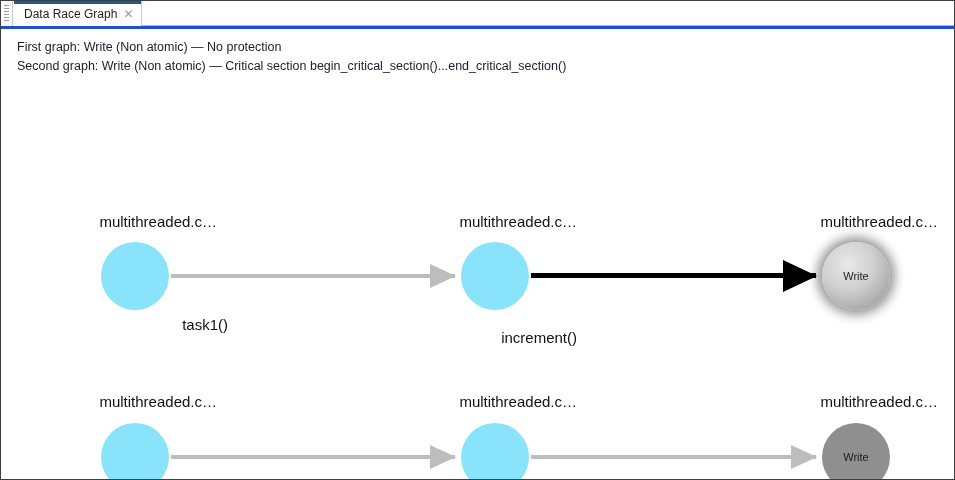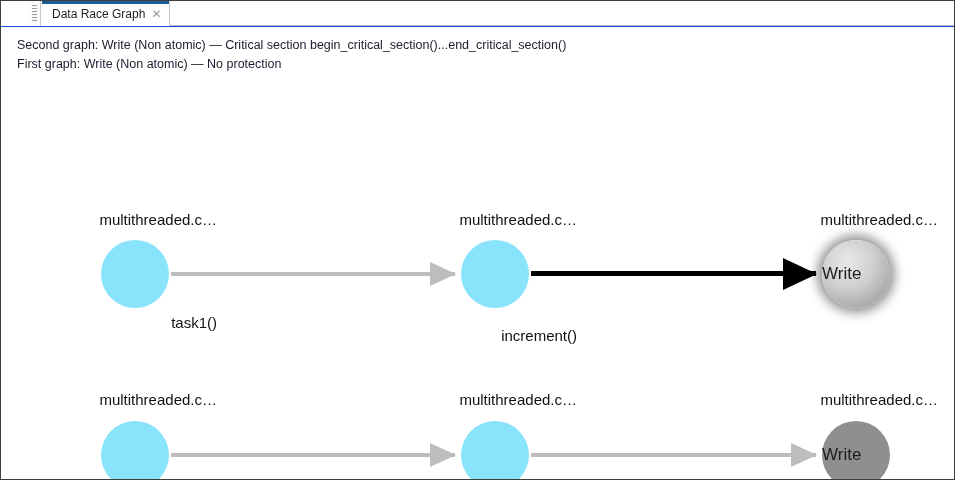--- a/index.html
+++ b/index.html
@@ -18,24 +18,23 @@
     border: 1px solid #3f3f3f;
     background: #ffffff;
     overflow: hidden;
   }
 
   
   .tabbar {
     position: relative;
     height: 25px;
     background: #ffffff;
-    border-bottom: 1px solid #1d4ed8;
+    border-bottom: 3px solid #1d4ed8;
     display: flex;
     align-items: stretch;
-    padding-left: 28px;
   }
   .grip {
     width: 11px;
     display: flex;
     align-items: center;
     justify-content: center;
     border-right: 1px solid #c9c9c9;
     background: #fbfbfb;
   }
   .grip-dots {
@@ -96,22 +95,22 @@
     width: 953px;
     height: 400px;
   }
   .node {
     position: absolute;
     width: 68px;
     height: 68px;
     border-radius: 50%;
     display: flex;
     align-items: center;
-    justify-content: flex-start;
-    font-size: 17px;
+    justify-content: center;
+    font-size: 11px;
     color: #1c1c1c;
     box-sizing: border-box;
   }
   .node.cyan {
     background: #88e3fb;
   }
   .node.gray {
     background: #8f8f8f;
   }
   .node.gray-sel {
@@ -170,33 +169,33 @@
       <div class="grip-dots"></div>
     </div>
     <div class="tab">
       <span class="tab-label">Data Race Graph</span>
       <span class="tab-close">✕</span>
     </div>
     <div class="tabbar-filler"></div>
   </div>
 
   <div class="legend">
+    <div class="legend-line">First graph: Write (Non atomic) — No protection</div>
     <div class="legend-line">Second graph: Write (Non atomic) — Critical section begin_critical_section()...end_critical_section()</div>
-    <div class="legend-line">First graph: Write (Non atomic) — No protection</div>
   </div>
 
   <div class="canvas">
 
     <div>
 
       <div class="node-label-top" style="left:52px; top:137px; width:164px;">multithreaded.c…</div>
       <div class="node cyan" style="left:100px; top:166px;">
         <span></span>
       </div>
-      <div class="node-label-bottom" style="left:52px; top:240px; width:164px;">task1()</div>
+      <div class="node-label-bottom" style="left:63px; top:240px; width:164px;">task1()</div>
 
       <div class="edge" style="left:170px; top:198px; width:284px;">
         <div class="edge-line"></div>
         <div class="edge-head"></div>
       </div>
 
       <div class="node-label-top" style="left:412px; top:137px; width:164px;">multithreaded.c…</div>
       <div class="node cyan" style="left:460px; top:166px;">
         <span></span>
       </div>

